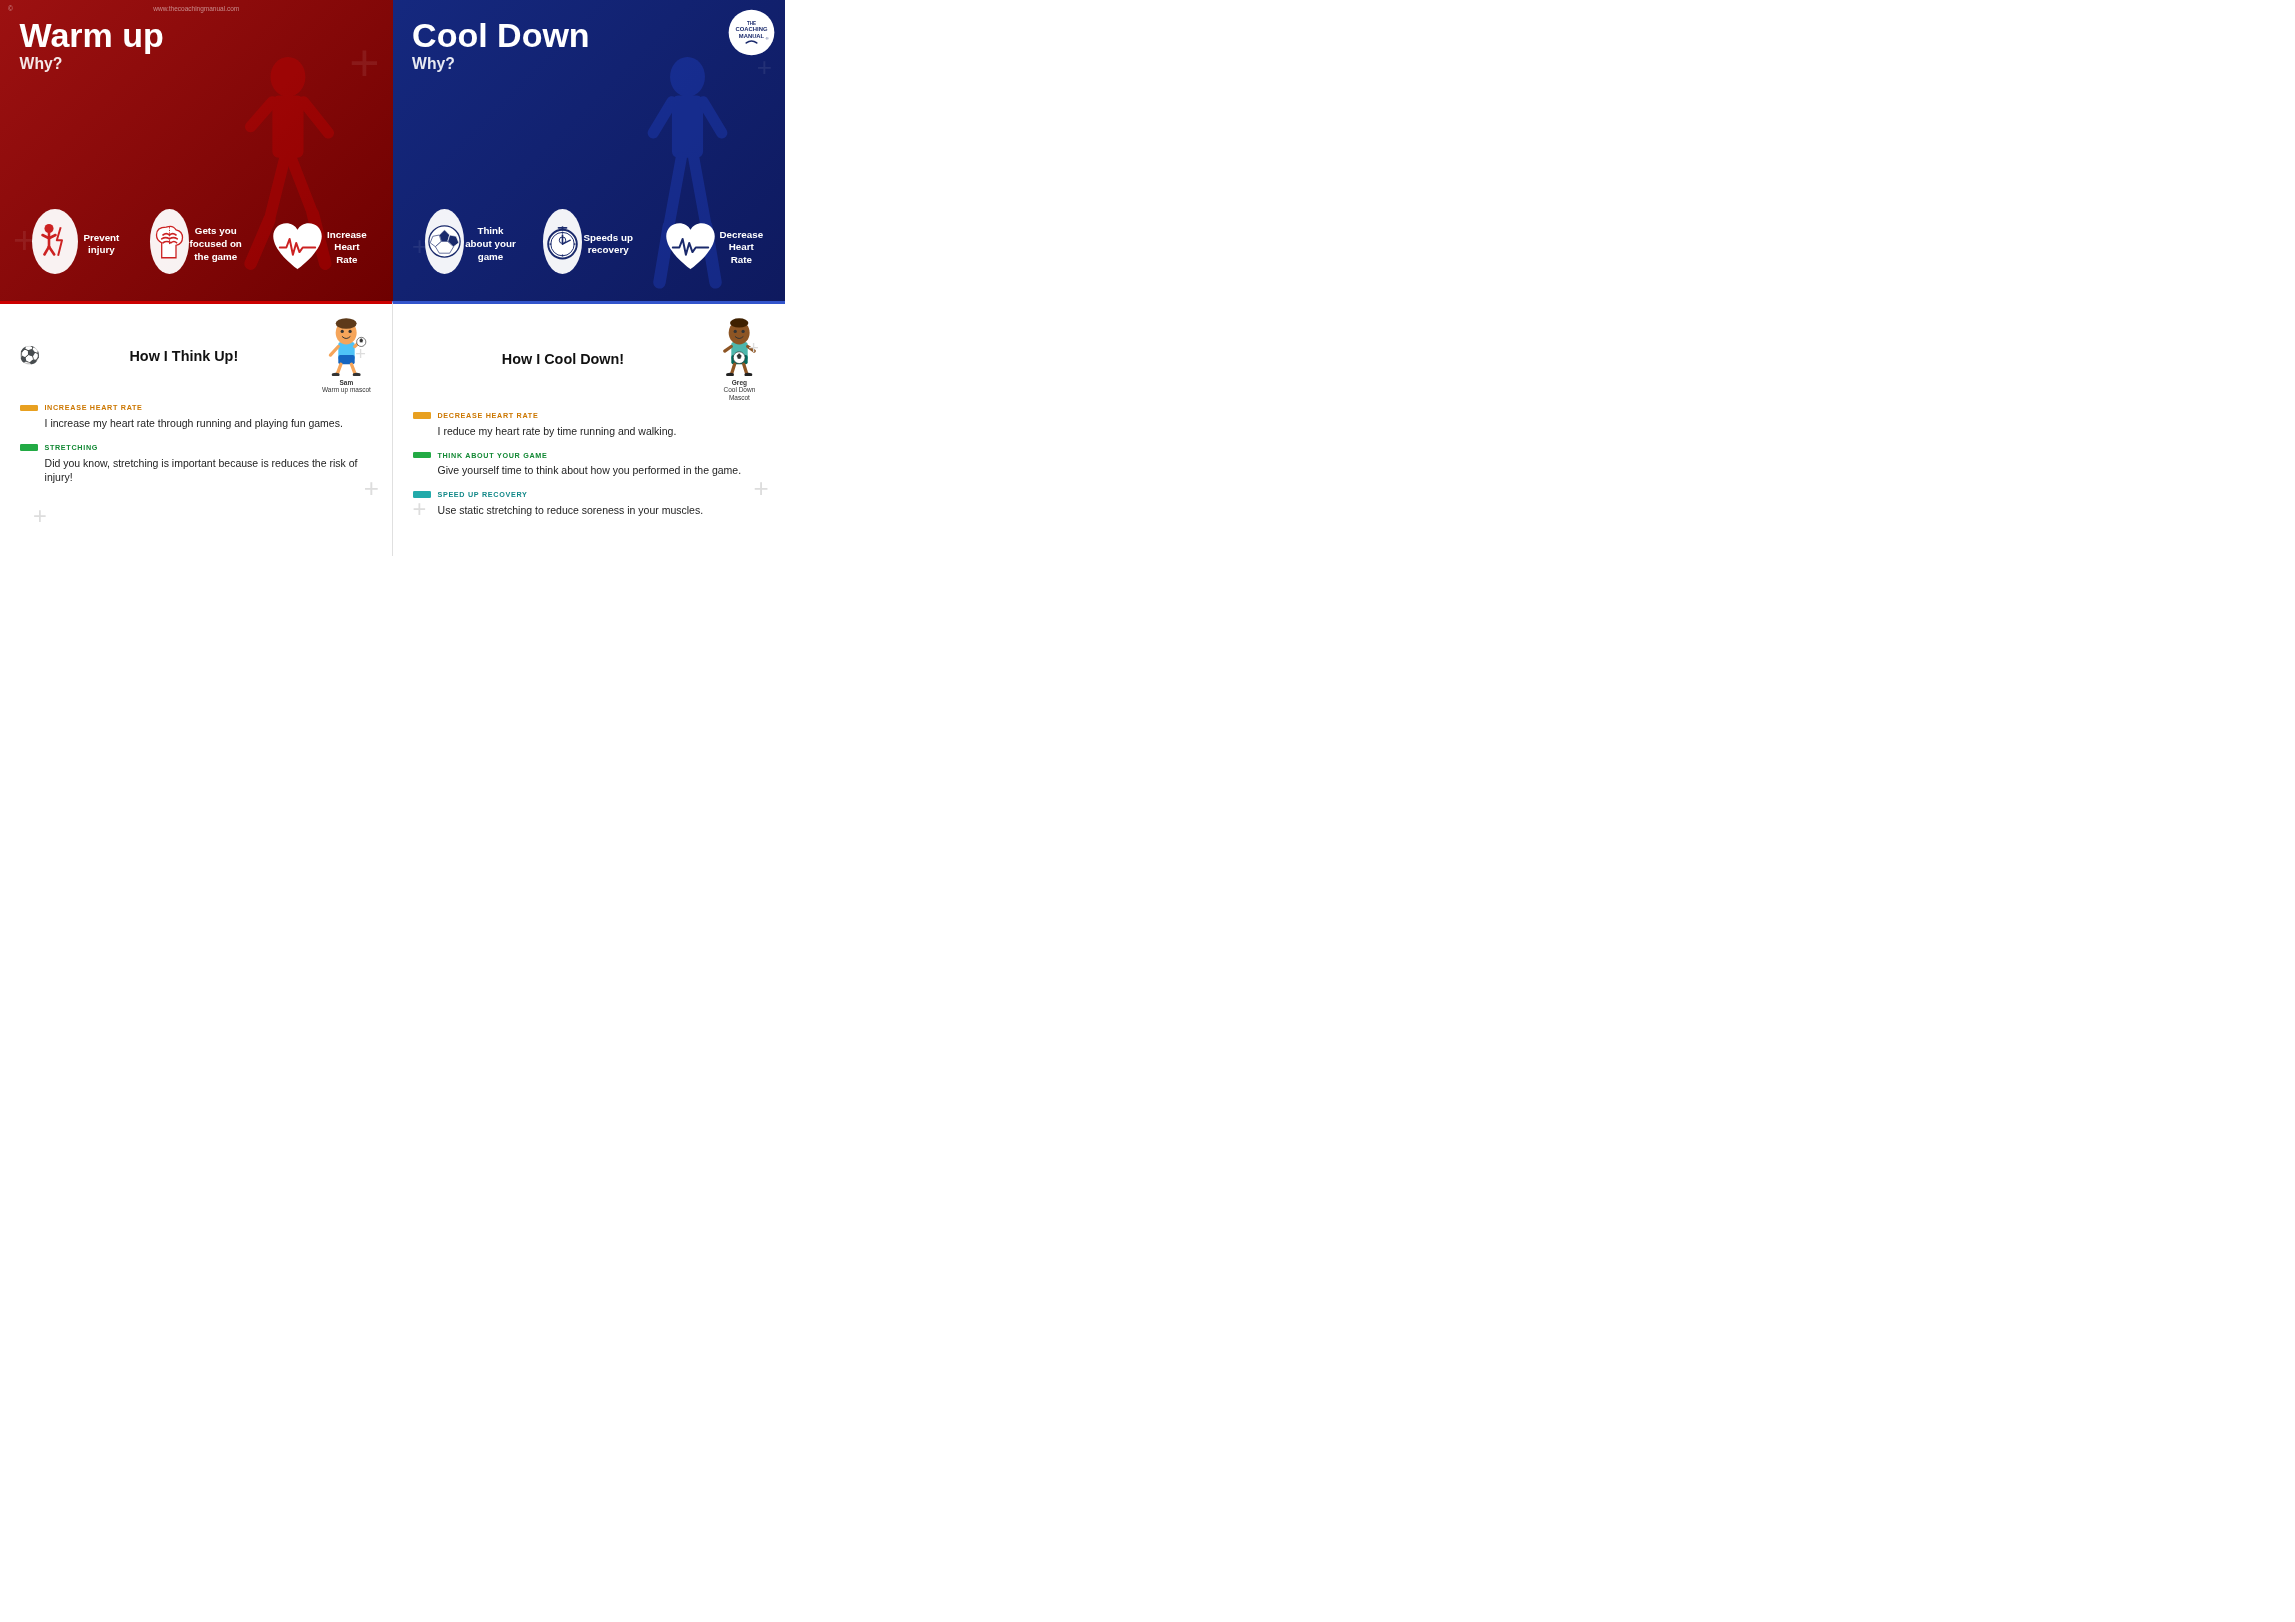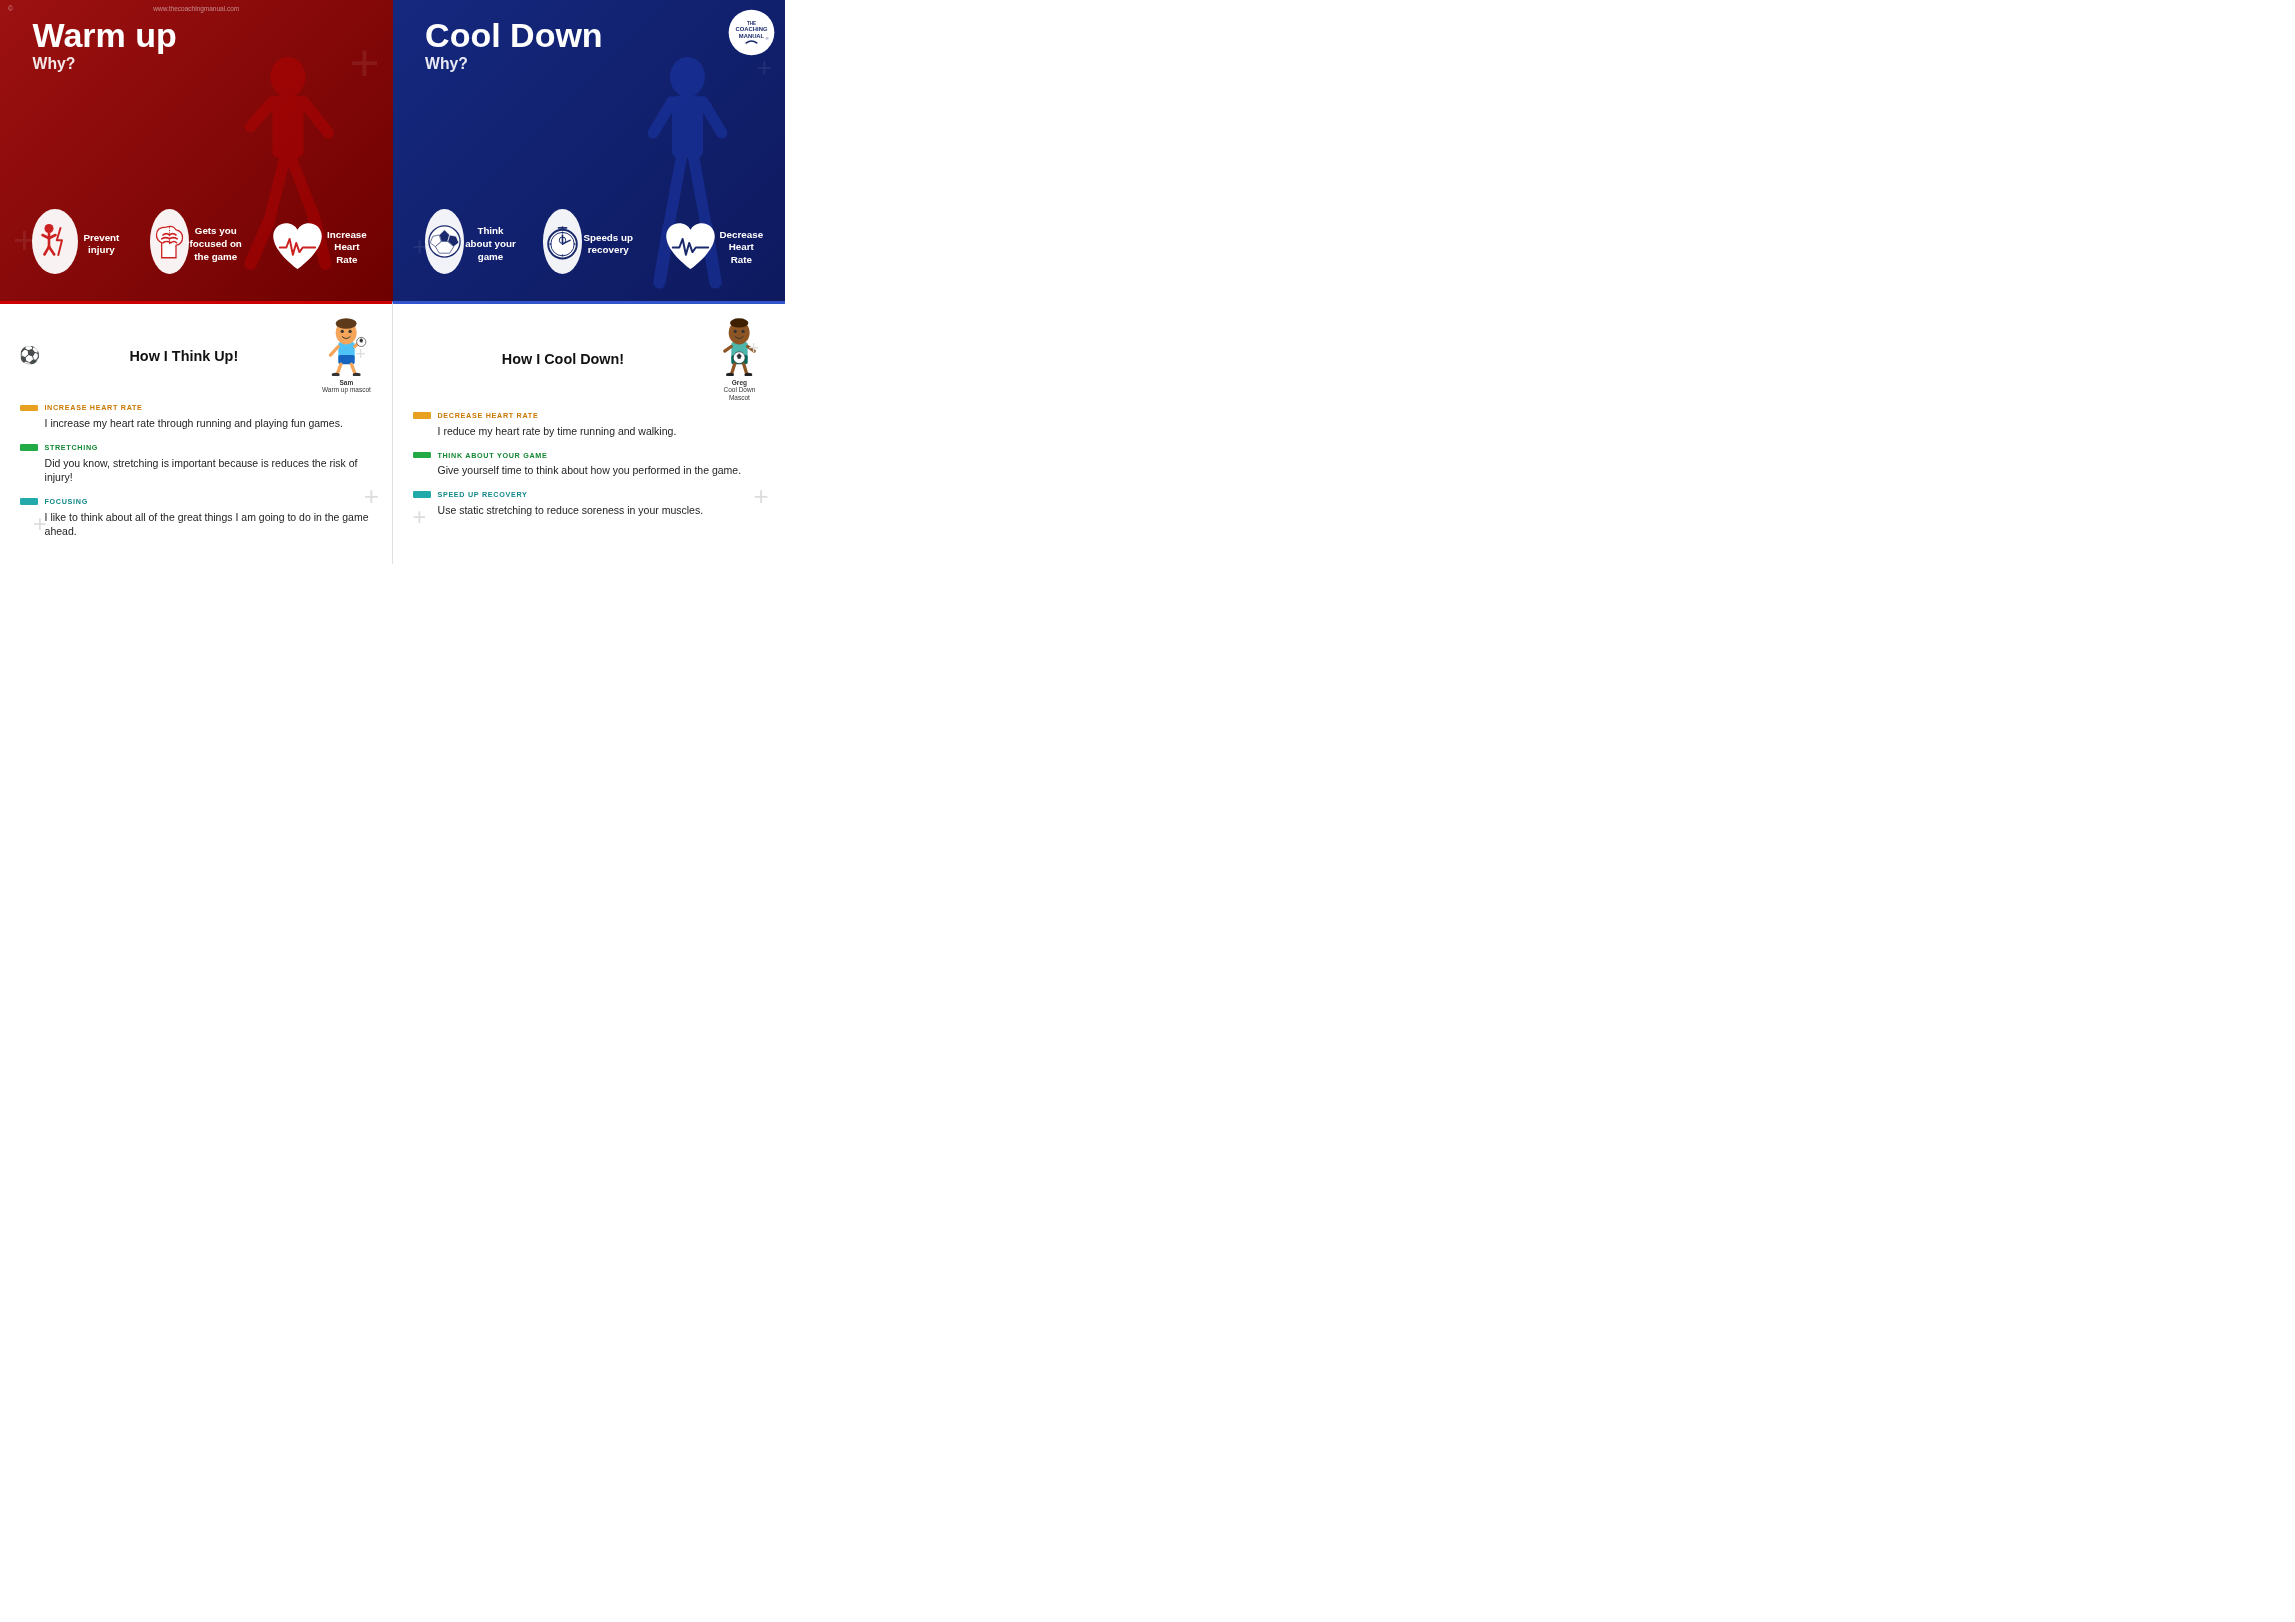--- a/index.html
+++ b/index.html
@@ -99,21 +99,20 @@
     .logo-area {
       position: absolute;
       top: 9.2px;
       right: 10.5px;
       z-index: 2;
     }
 
     .hero-title {
       position: relative;
       z-index: 1;
-      margin-left: 13px;
     }
 
     .hero-title h1 {
       color: white;
       font-size: 34px;
       font-weight: 900;
       line-height: 1;
     }
 
     .hero-title p {
@@ -504,27 +503,20 @@
     </div>
 
     <div class="category-block">
       <div class="category-label-row">
         <div class="category-bar bar-green"></div>
         <span class="category-name cat-green">STRETCHING</span>
       </div>
       <p class="category-text">Did you know, stretching is important because is reduces the risk of injury!</p>
     </div>
 
-    <div class="category-block">
-      <div class="category-label-row">
-        <div class="category-bar bar-teal"></div>
-        <span class="category-name cat-teal">FOCUSING</span>
-      </div>
-      <p class="category-text">I like to think about all of the great things I am going to do in the game ahead.</p>
-    </div>
   </div>
 
   <div class="cool-down-info">
 
     <span class="deco-plus" style="right:26px;top:33px;">+</span>
     <span class="deco-plus" style="right:16.4px;bottom:52px;font-size:26px;">+</span>
     <span class="deco-plus" style="left:19.6px;bottom:33px;font-size:23.6px;">+</span>
 
     <div class="section-header">
       <div class="section-title">How I Cool Down!</div>

